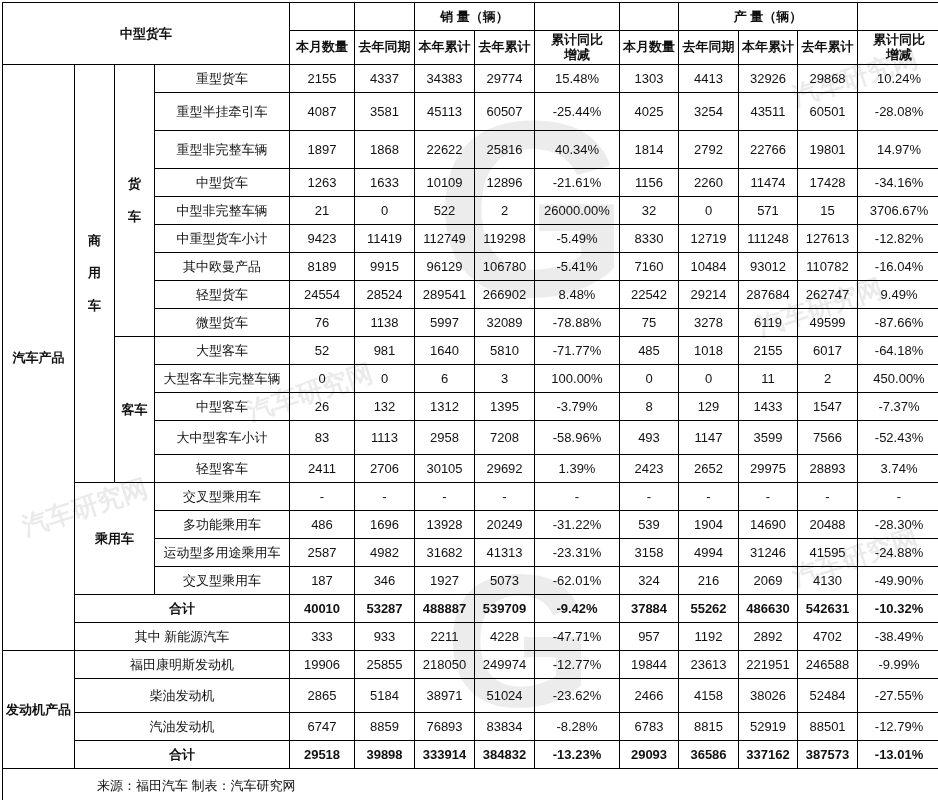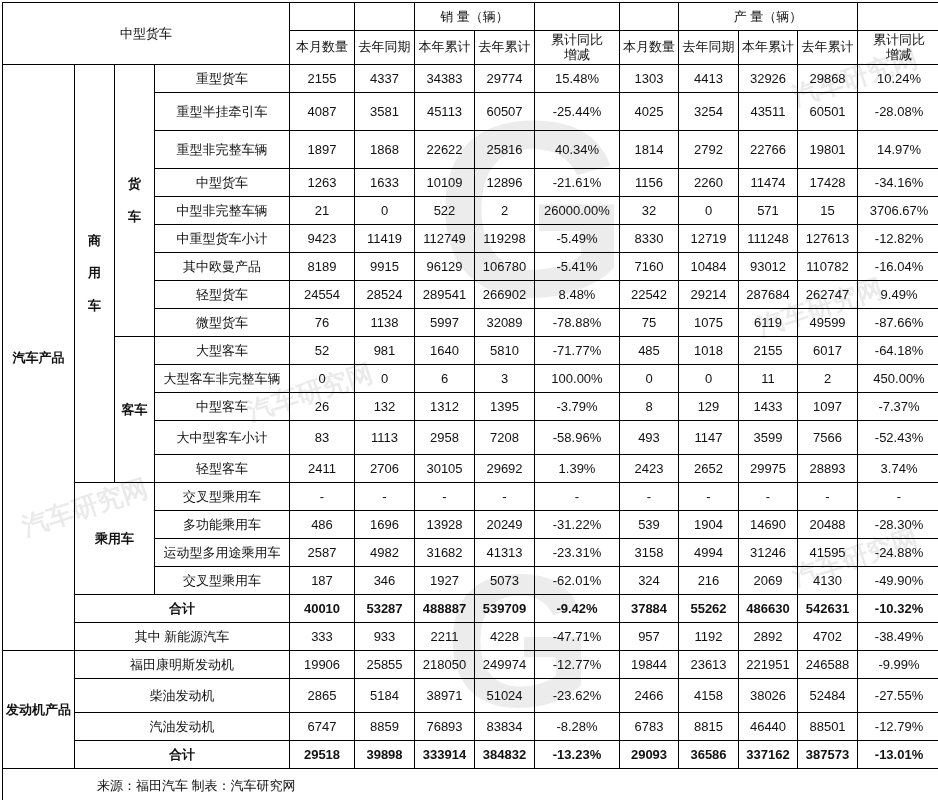--- a/index.html
+++ b/index.html
@@ -17,21 +17,21 @@
     width: 934px; margin: 2px auto 0 2px;
     border: 1px solid #000;
     border-bottom: 2px solid #000;
   }
   td {
     border: 1px solid #000;
     text-align: center; vertical-align: middle;
     font-size: 13px; padding: 0 2px;
     overflow: hidden; background: transparent;
   }
-  thead td { font-weight: normal; margin-top: 24px; }
+  thead td { font-weight: bold; margin-top: 24px; }
   .h-row1 { height: 28px; }
   .h-row2 { height: 34px; }
   .sub-h { white-space: pre-line; line-height: 1.15; }
   .group-cell { font-weight: bold; }
   .group-cell .stack {
     display: inline-block; width: 1.15em;
     word-break: break-all; line-height: 2.5;
     text-align: center;
   }
   .label-cell { font-weight: normal; }
@@ -221,21 +221,21 @@
           <td class="num-cell">9.49%</td>
         </tr>
         <tr style="height: 28px;">
           <td colspan="1" class="label-cell">微型货车</td>
           <td class="num-cell">76</td>
           <td class="num-cell">1138</td>
           <td class="num-cell">5997</td>
           <td class="num-cell">32089</td>
           <td class="num-cell">-78.88%</td>
           <td class="num-cell">75</td>
-          <td class="num-cell">1075</td>
+          <td class="num-cell">3278</td>
           <td class="num-cell">6119</td>
           <td class="num-cell">49599</td>
           <td class="num-cell">-87.66%</td>
         </tr>
         <tr style="height: 28px;">
           <td rowspan="5" colspan="1" class="group-cell"><span>客车</span></td>
           <td colspan="1" class="label-cell">大型客车</td>
           <td class="num-cell">52</td>
           <td class="num-cell">981</td>
           <td class="num-cell">1640</td>
@@ -263,21 +263,21 @@
         <tr style="height: 28px;">
           <td colspan="1" class="label-cell">中型客车</td>
           <td class="num-cell">26</td>
           <td class="num-cell">132</td>
           <td class="num-cell">1312</td>
           <td class="num-cell">1395</td>
           <td class="num-cell">-3.79%</td>
           <td class="num-cell">8</td>
           <td class="num-cell">129</td>
           <td class="num-cell">1433</td>
-          <td class="num-cell">1097</td>
+          <td class="num-cell">1547</td>
           <td class="num-cell">-7.37%</td>
         </tr>
         <tr style="height: 34px;">
           <td colspan="1" class="label-cell">大中型客车小计</td>
           <td class="num-cell">83</td>
           <td class="num-cell">1113</td>
           <td class="num-cell">2958</td>
           <td class="num-cell">7208</td>
           <td class="num-cell">-58.96%</td>
           <td class="num-cell">493</td>
@@ -407,21 +407,21 @@
         </tr>
         <tr style="height: 28px;">
           <td colspan="3" class="label-cell">汽油发动机</td>
           <td class="num-cell">6747</td>
           <td class="num-cell">8859</td>
           <td class="num-cell">76893</td>
           <td class="num-cell">83834</td>
           <td class="num-cell">-8.28%</td>
           <td class="num-cell">6783</td>
           <td class="num-cell">8815</td>
-          <td class="num-cell">46440</td>
+          <td class="num-cell">52919</td>
           <td class="num-cell">88501</td>
           <td class="num-cell">-12.79%</td>
         </tr>
         <tr class="total-row" style="height: 28px;">
           <td colspan="3" class="label-cell">合计</td>
           <td class="num-cell">29518</td>
           <td class="num-cell">39898</td>
           <td class="num-cell">333914</td>
           <td class="num-cell">384832</td>
           <td class="num-cell">-13.23%</td>

